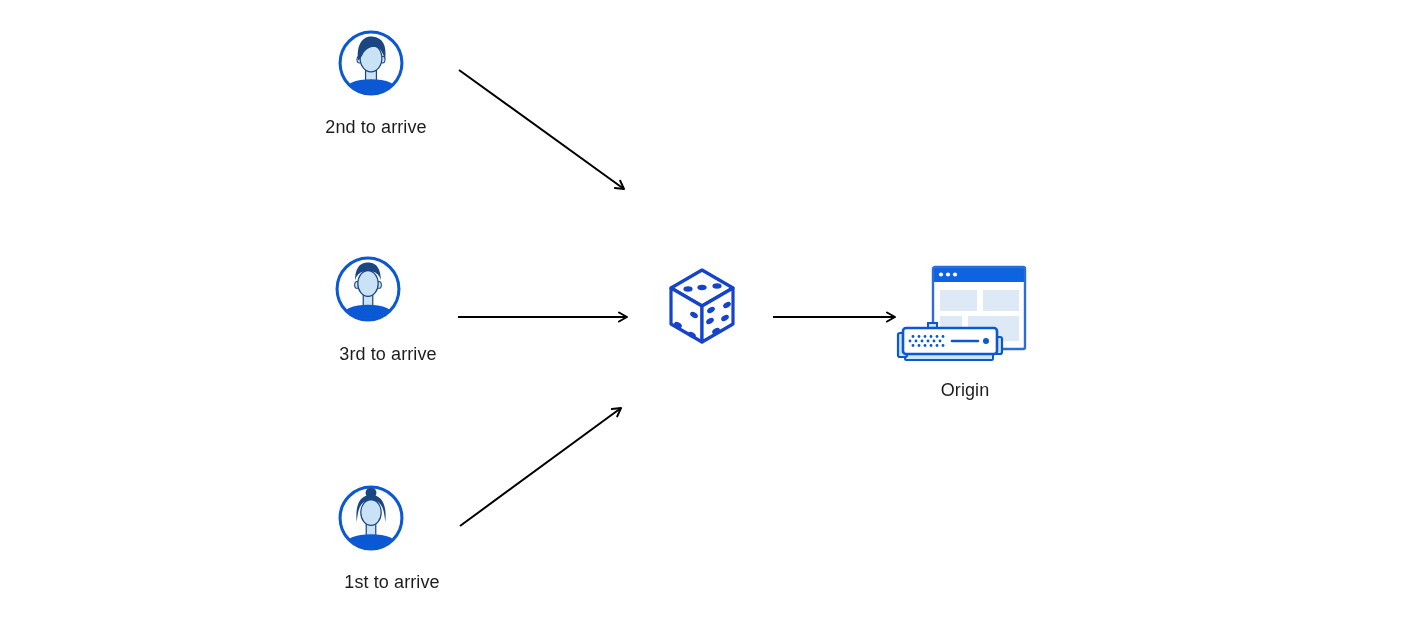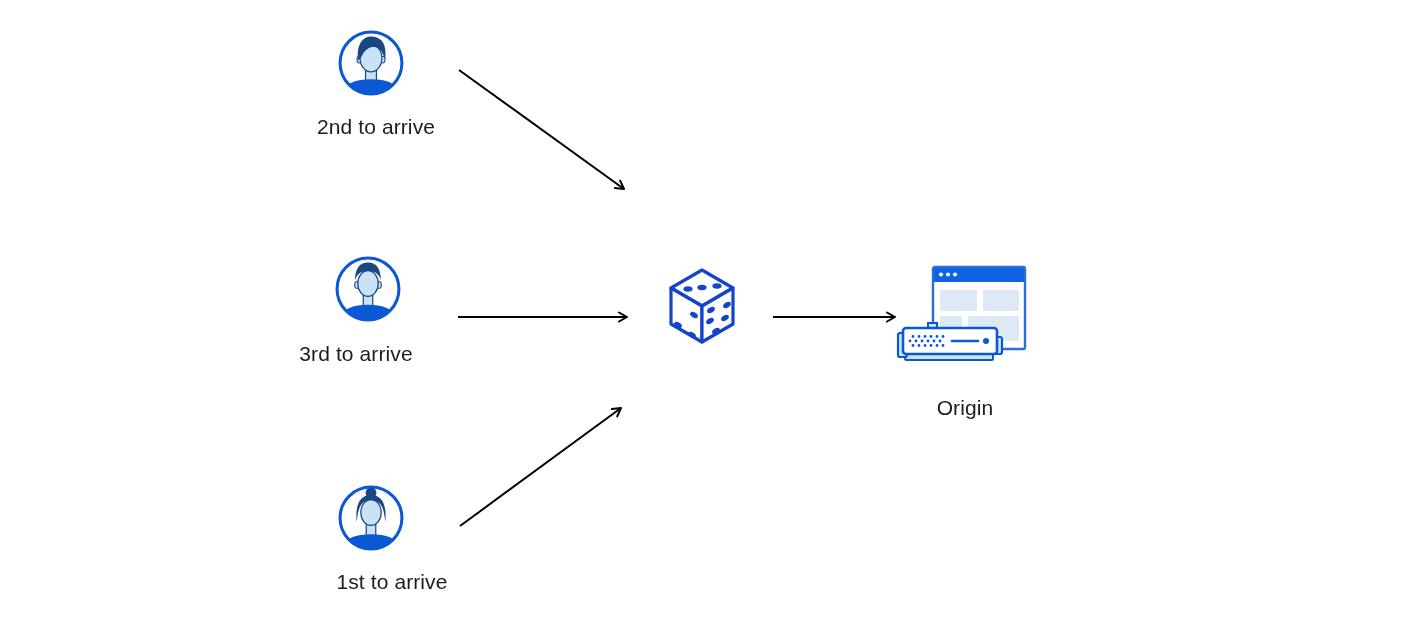--- a/index.html
+++ b/index.html
@@ -5,21 +5,21 @@
   html,body{margin:0;padding:0;}
   body{
     width:1405px;height:633px;background:#ffffff;overflow:hidden;position:relative;
     font-family:"Liberation Sans", sans-serif;
   }
   .canvas{position:absolute;inset:0;width:1405px;height:633px;background:#ffffff;}
   .layer{position:absolute;left:0;top:0;}
   .node{position:absolute;}
   .node-label{
     position:absolute;transform:translateX(-50%);white-space:nowrap;
-    font-size:21px;line-height:22px;color:#1d1d1f;letter-spacing:.1px;
+    font-size:18px;line-height:22px;color:#1d1d1f;letter-spacing:.1px;
   }
 </style>
 </head>
 <body>
 
 <div class="canvas">
 
   <svg class="layer" width="1405" height="633" viewBox="0 0 1405 633">
     <defs>
       <marker id="ah" markerWidth="16" markerHeight="16" refX="11" refY="7" orient="auto" markerUnits="userSpaceOnUse">
@@ -63,21 +63,21 @@
       <g clip-path="url(#clipB)">
         <rect x="43" y="54" width="14" height="25" fill="#c9e2f5" stroke="#1a4784" stroke-width="1.8"></rect>
         <path d="M6,100 C8,80 26,73 50,73 C74,73 92,80 94,100 Z" fill="#0b58d4"></path>
         <ellipse cx="34" cy="44" rx="3.6" ry="5" fill="#c9e2f5" stroke="#1a4784" stroke-width="1.6"></ellipse>
         <ellipse cx="66" cy="44" rx="3.6" ry="5" fill="#c9e2f5" stroke="#1a4784" stroke-width="1.6"></ellipse>
         <ellipse cx="50" cy="42" rx="15" ry="19" fill="#c9e2f5" stroke="#1a4784" stroke-width="1.8"></ellipse>
         <path d="M31,38 C31,17 40,11 50,11 C60,11 69,17 69,38 C68,32 64,27 59,25 Q50,22 41,25 C36,27 32,32 31,38 Z" fill="#1a4784"></path>
       </g>
     </svg>
   </div>
-  <div class="node-label" style="left:356px;top:343px">3rd to arrive</div>
+  <div class="node-label" style="left:388px;top:343px">3rd to arrive</div>
 
   <div class="node" style="left:337px;top:484px">
     <svg width="68" height="68" viewBox="0 0 100 100">
       <defs>
           <clipPath id="clipC">
             <circle cx="50" cy="50" r="44"></circle>
           </clipPath>
         </defs>
       <circle cx="50" cy="50" r="45.5" fill="#ffffff" stroke="#0b58d4" stroke-width="4.5"></circle>
       <g clip-path="url(#clipC)">
@@ -159,15 +159,15 @@
           <circle cx="30" cy="83.5" r="1.4"></circle>
             <circle cx="36" cy="83.5" r="1.4"></circle>
           <circle cx="42" cy="83.5" r="1.4"></circle>
             <circle cx="48" cy="83.5" r="1.4"></circle>
         </g>
         <line x1="57" y1="79" x2="83" y2="79" stroke="#0b58d4" stroke-width="2.6" stroke-linecap="round"></line>
         <circle cx="91" cy="79" r="3" fill="#0b58d4"></circle>
       </g>
     </svg>
   </div>
-  <div class="node-label" style="left:965px;top:397px">Origin</div>
+  <div class="node-label" style="left:965px;top:379px">Origin</div>
 
 </div>
 
 </body></html>

